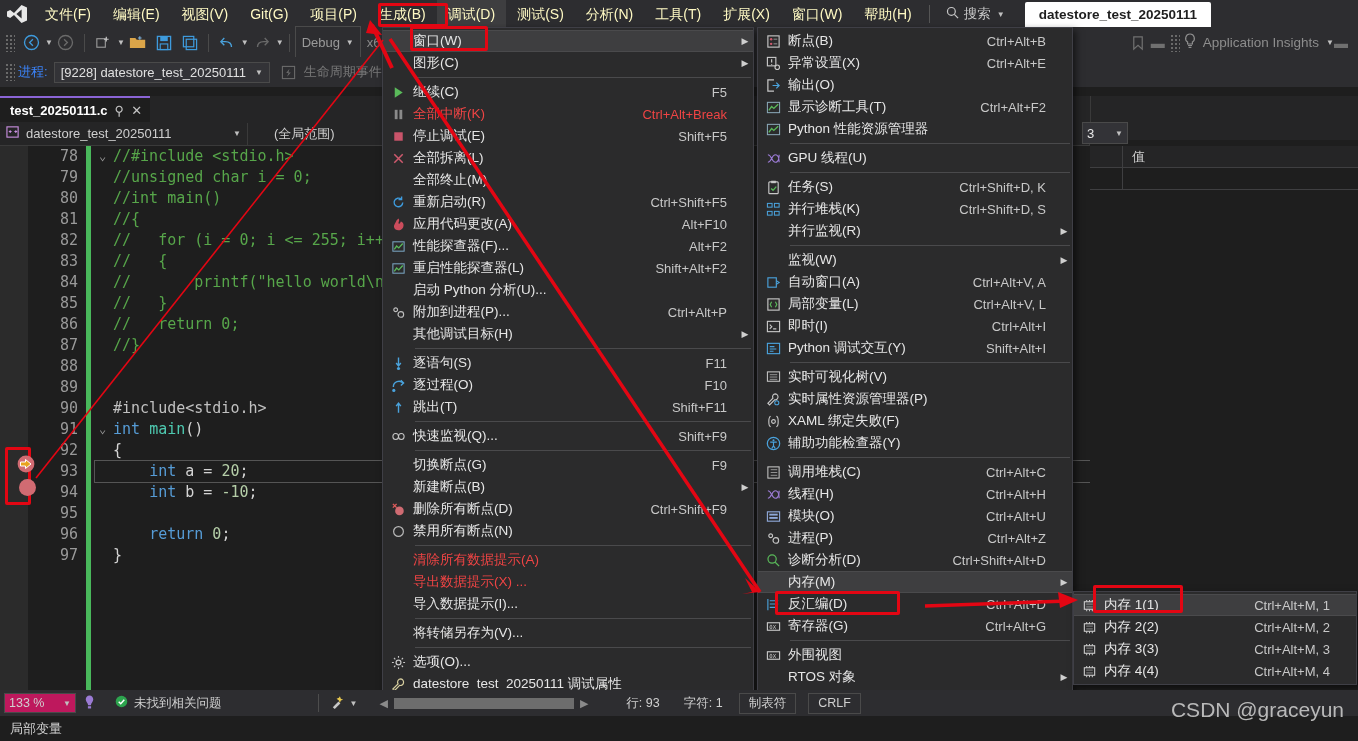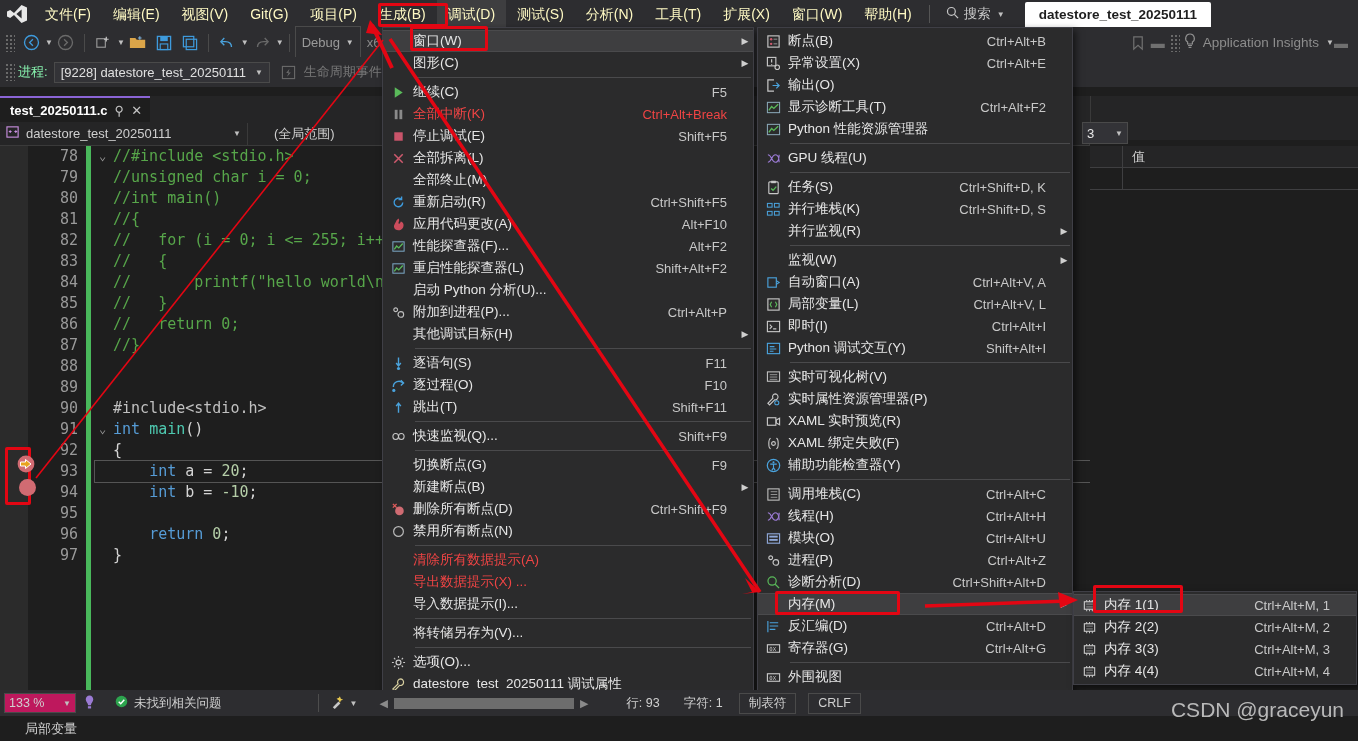--- a/index.html
+++ b/index.html
@@ -254,21 +254,21 @@
           </svg>
       </span>
       <span>Application Insights</span>
       <span class="caret">▼</span>
     </div>
     <span style="color:#707070;font-size:14px;margin-right:10px;">▬</span>
   </div>
 
   <div class="toolbar2">
     <div class="grip"></div>
-    <span style="color:#86efac;margin-right:6px;">进程:</span>
+    <span style="color:#3b82f6;margin-right:6px;">进程:</span>
     <div class="proc-combo">
       <span>[9228] datestore_test_20250111</span>
       <span class="caret">▼</span>
     </div>
     <div class="tb-ico" style="margin-left:6px;">
       <svg width="15" height="15" viewBox="0 0 16 16">
           <rect x="1.5" y="1.5" width="13" height="13" fill="none" stroke="#6a6a6a" stroke-width="1.2"></rect>
           <path d="M9 4 5.5 8.5H8L6.5 12.5 10.5 8H8z" fill="#6a6a6a"></path>
         </svg>
     </div>
@@ -781,31 +781,20 @@
             <circle cx="11.5" cy="11.5" r="2.2" fill="none" stroke="#4aa3dd" stroke-width="1.1"></circle>
           </svg>
         </span>
         <span class="lbl">实时属性资源管理器(P)</span>
         <span class="key"></span>
         <span class="arr"></span>
       </div>
       <div class="row">
         <span class="ico">
           <svg width="15" height="15" viewBox="0 0 16 16">
-            <rect x="1.5" y="4" width="9" height="8" fill="none" stroke="#c8c8c8" stroke-width="1.2"></rect>
-            <path d="M11 6.5 14.5 4.5v7L11 9.5z" fill="none" stroke="#c8c8c8" stroke-width="1.2"></path>
-          </svg>
-        </span>
-        <span class="lbl">XAML 实时预览(R)</span>
-        <span class="key"></span>
-        <span class="arr"></span>
-      </div>
-      <div class="row">
-        <span class="ico">
-          <svg width="15" height="15" viewBox="0 0 16 16">
             <path d="M5 2.5C3 2.5 3 8 3 8s0 5.5 2 5.5M11 2.5c2 0 2 5.5 2 5.5s0 5.5-2 5.5" fill="none" stroke="#c8c8c8" stroke-width="1.2"></path>
             <circle cx="8" cy="8" r="2" fill="none" stroke="#c8c8c8" stroke-width="1.2"></circle>
           </svg>
         </span>
         <span class="lbl">XAML 绑定失败(F)</span>
         <span class="key"></span>
         <span class="arr"></span>
       </div>
       <div class="row">
         <span class="ico">
@@ -1015,21 +1004,21 @@
     <span style="margin-left:22px;color:#8a8a8a;font-size:11px;">◀</span>
     <div class="scrollthumb" style="margin:0 6px;"></div>
     <span style="color:#8a8a8a;font-size:11px;">▶</span>
     <span style="margin-left:38px;">行: 93</span>
     <span style="margin-left:24px;">字符: 1</span>
     <div class="st-box" style="margin-left:16px;"><span>制表符</span></div>
     <div class="st-box" style="margin-left:12px;"><span>CRLF</span></div>
   </div>
 
   <div class="bottombar">
-    <span style="margin-left:25px;font-family:Liberation Serif, serif;">局部变量</span>
+    <span style="margin-left:10px;font-family:Liberation Serif, serif;">局部变量</span>
   </div>
 
   <div class="watermark">CSDN @graceyun</div>
 
   <svg class="anno">
 
     <line x1="390" y1="39" x2="760" y2="592" stroke="#e30613" stroke-width="3.5"></line>
     <polygon points="760,592 745,578 752,592 742,594" fill="#e30613"></polygon>
 
     <line x1="392" y1="68" x2="372" y2="25" stroke="#e30613" stroke-width="4"></line>

